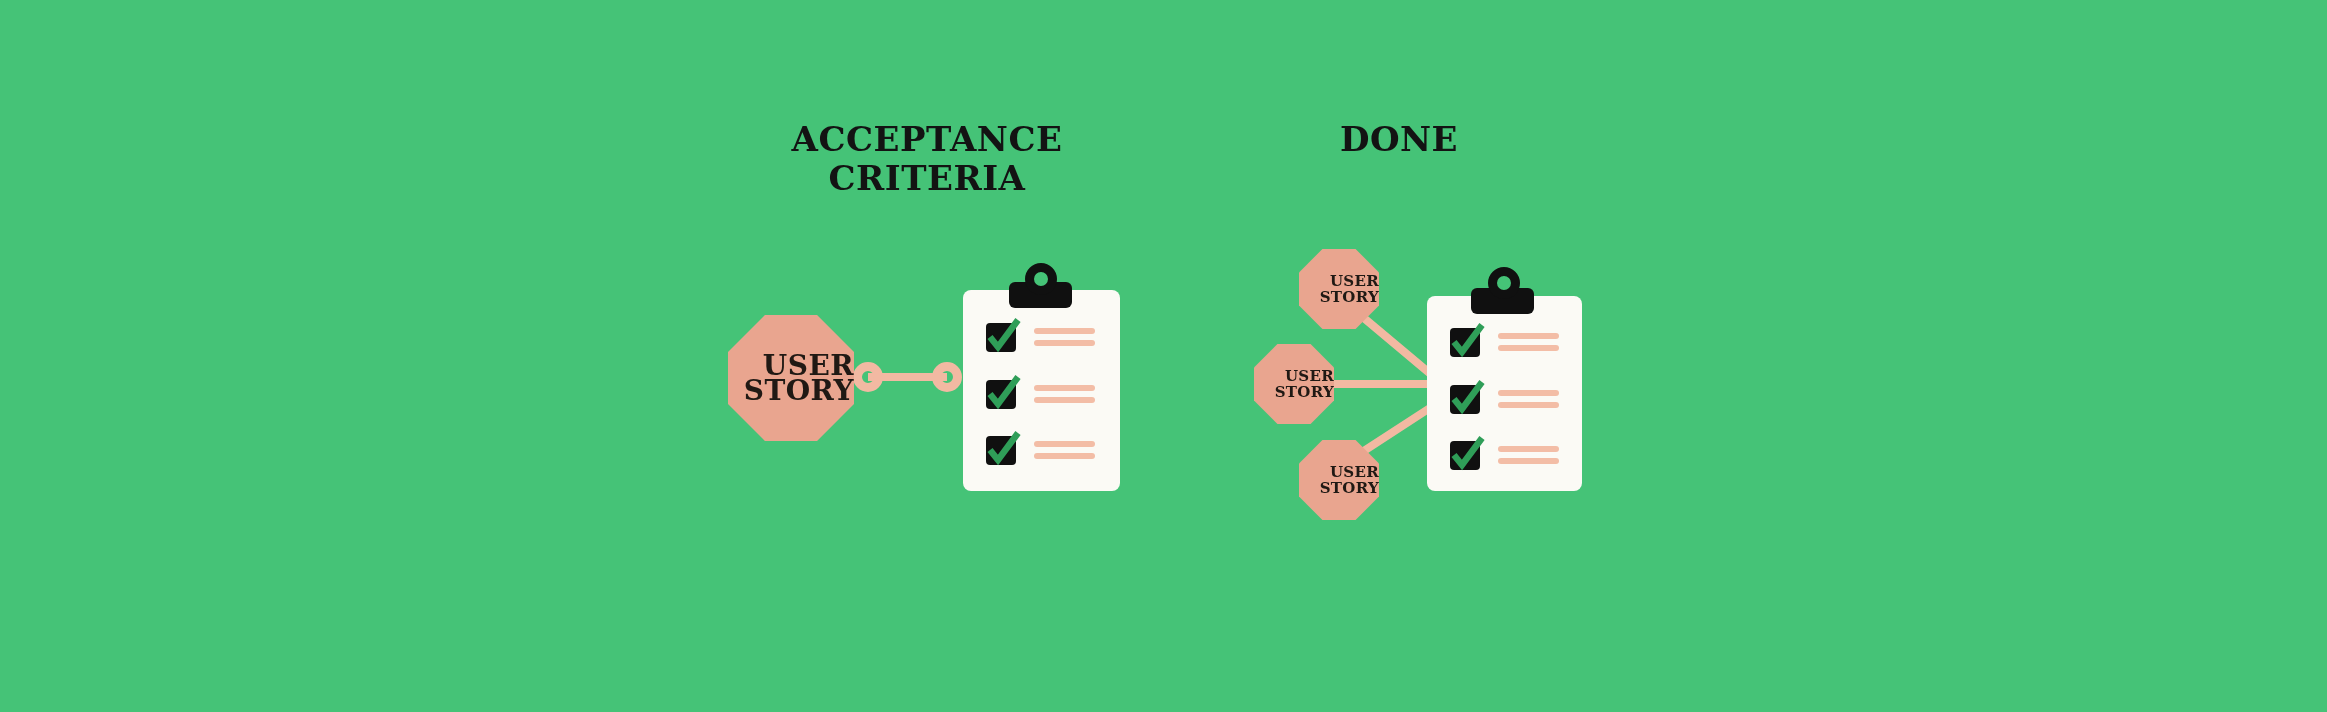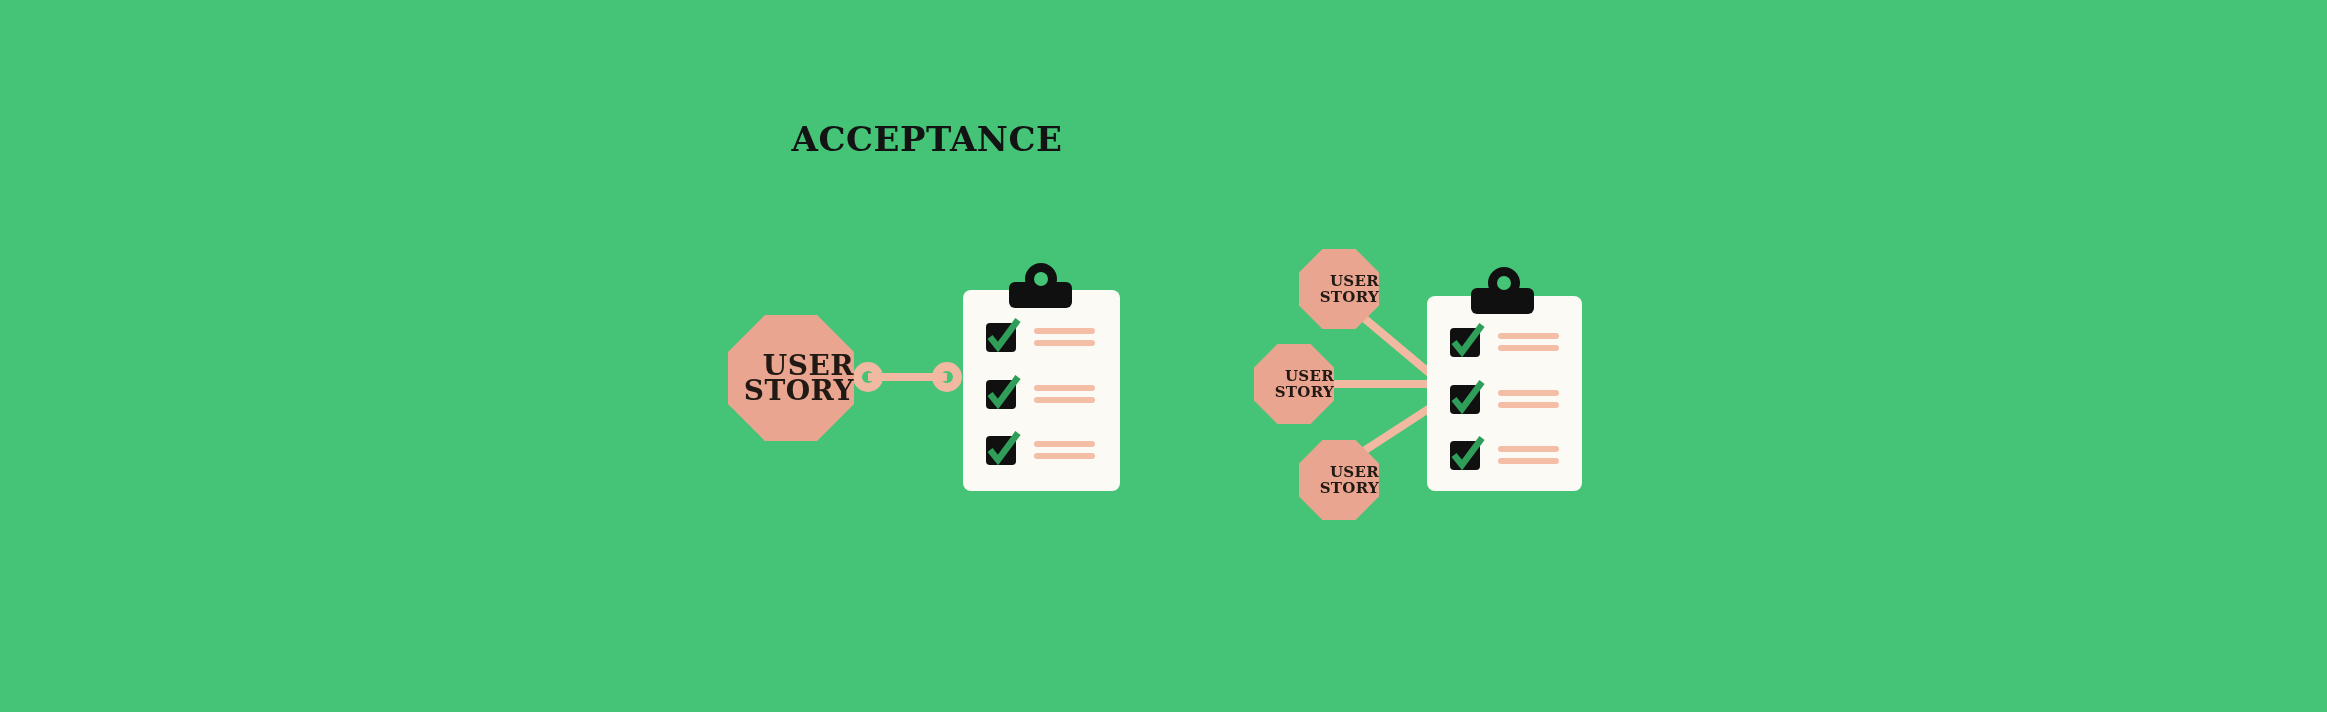--- a/index.html
+++ b/index.html
@@ -106,20 +106,21 @@
 </style>
 </head>
 <body>
 
 <div class="canvas">
 
   <div>
 
     <div class="title" style="left:727px;top:92px;">
       <div>ACCEPTANCE</div>
+      <div>CRITERIA</div>
     </div>
 
     <div class="octagon large" style="left:728px;top:287px;">
       <div>USER</div>
       <div>STORY</div>
     </div>
 
     <div>
       <div class="conn-bar" style="left:868px;top:345px;width:79px;"></div>
       <div class="conn-ring" style="left:853px;top:334px;"></div>
@@ -156,20 +157,21 @@
         </div>
         <div class="list-line l1"></div>
         <div class="list-line l2"></div>
       </div>
     </div>
   </div>
 
   <div>
 
     <div class="title" style="left:1199px;top:92px;">
+      <div>DONE</div>
     </div>
 
     <div class="conn-line" style="left:1352px;top:276px;width:115px;transform:rotate(40deg);"></div>
     <div class="conn-line" style="left:1318px;top:352px;width:130px;"></div>
     <div class="conn-line" style="left:1356px;top:424px;width:110px;transform:rotate(-33deg);"></div>
 
     <div class="octagon small" style="left:1299px;top:221px;">
       <div>USER</div>
       <div>STORY</div>
     </div>

